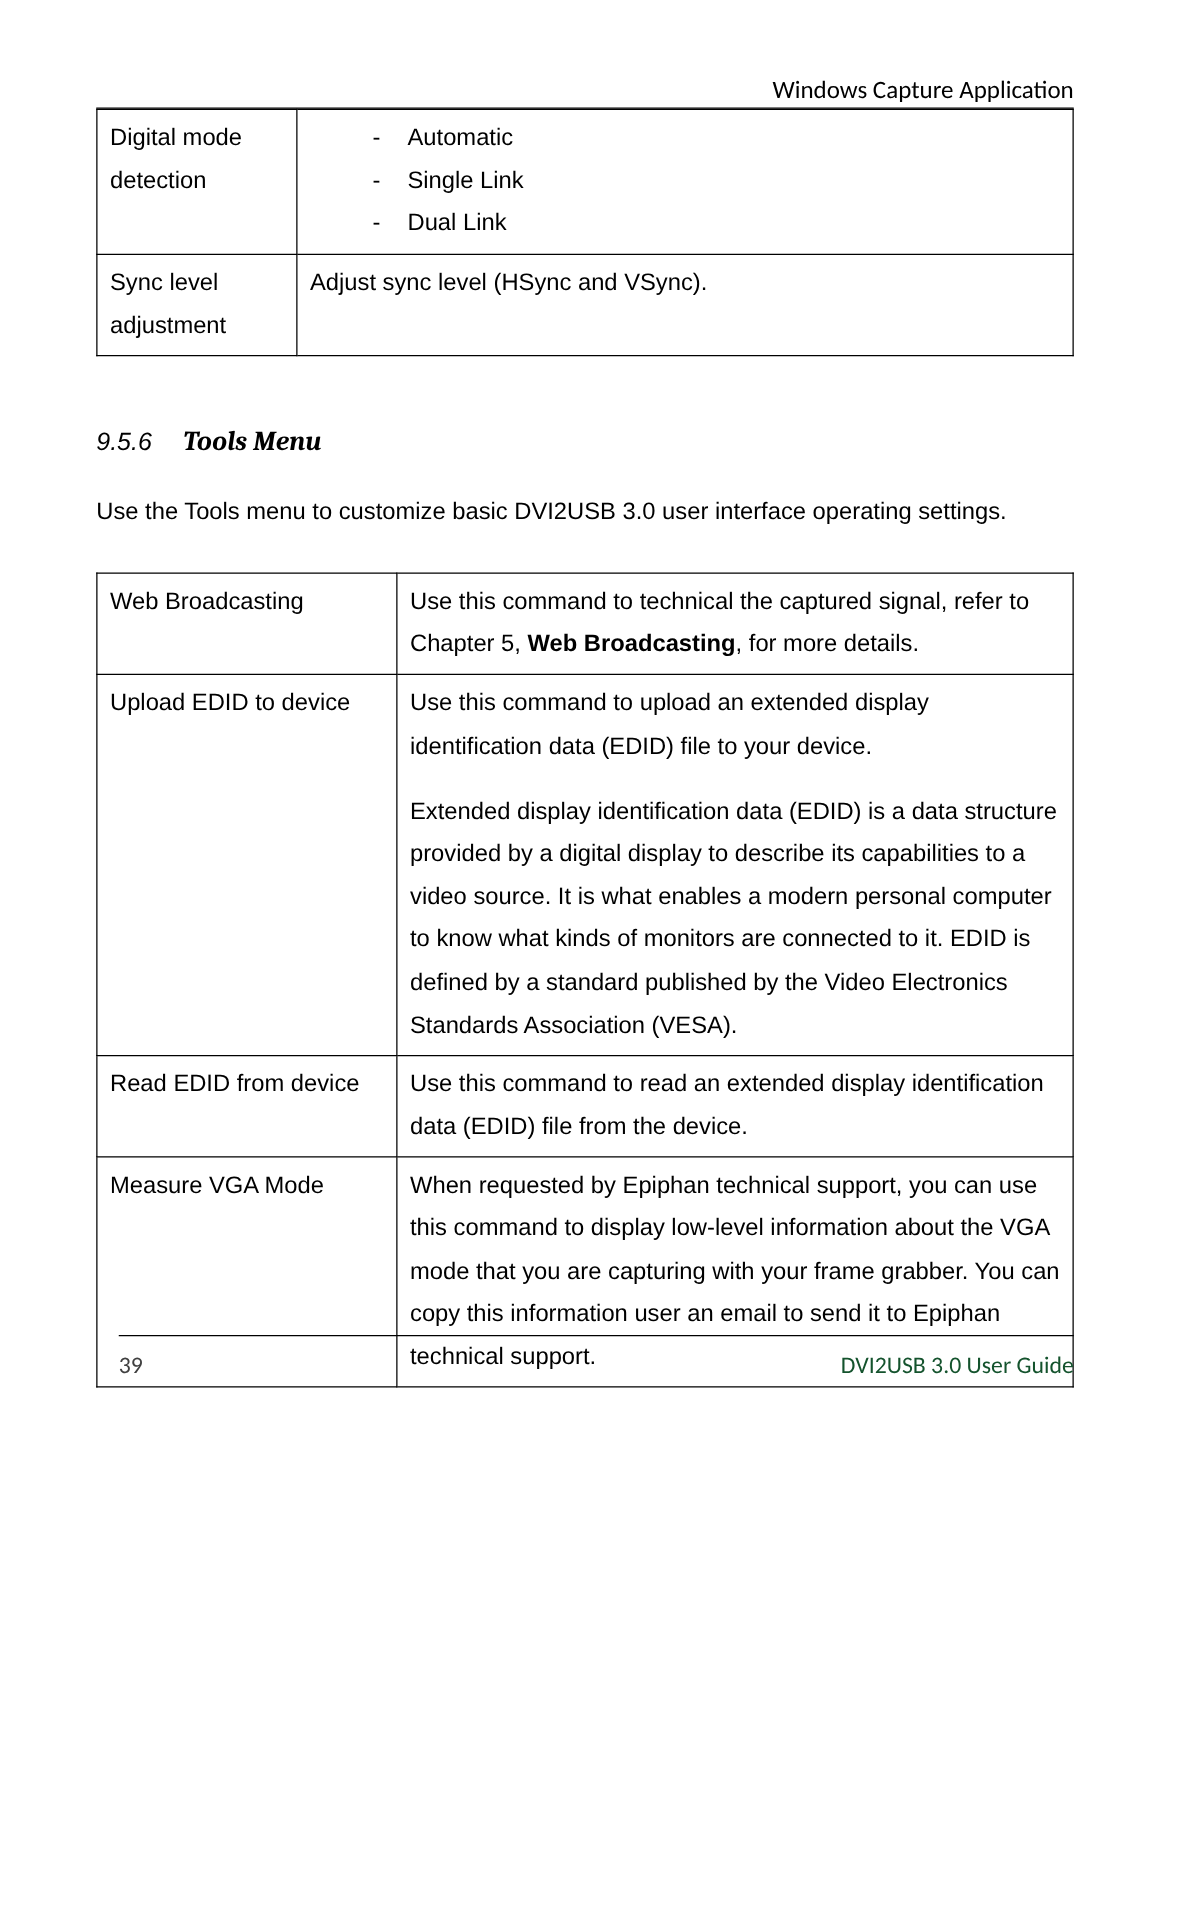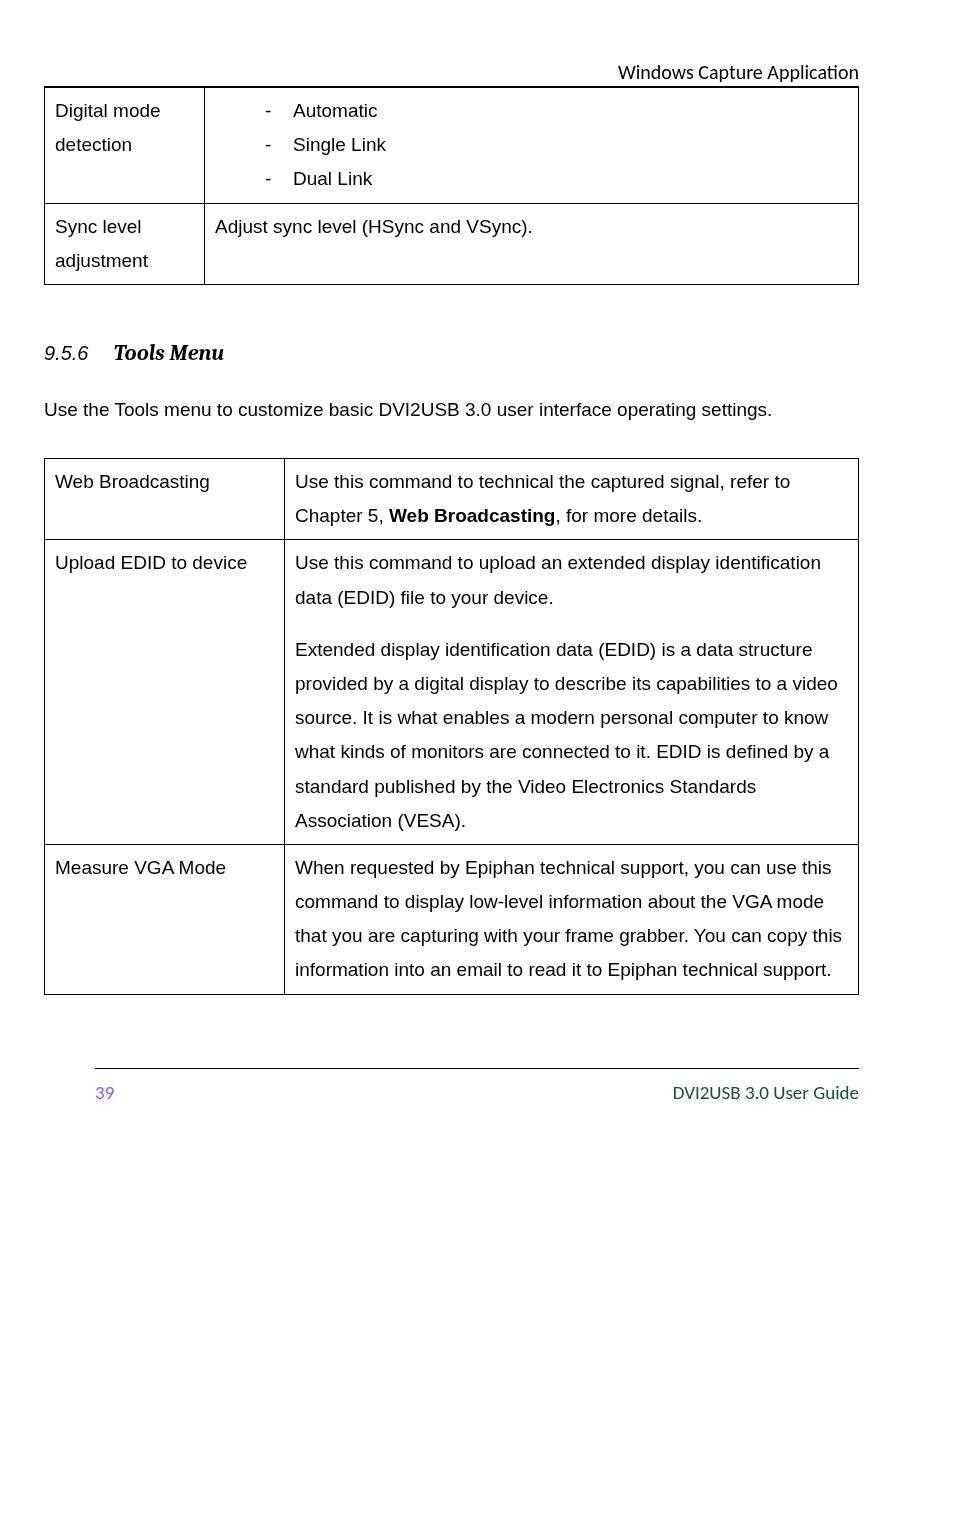--- a/index.html
+++ b/index.html
@@ -6,21 +6,21 @@
   html, body {
     width: 954px;
     height: 1535px;
     background: #ffffff;
     font-family: Arial, Helvetica, sans-serif;
     color: #000;
   }
   .page {
     width: 954px;
     height: 1149px;
-    padding: 60px 95px 40px 44px;
+    padding: 60px 95px 40px 77px;
     position: relative;
     display: flex;
     flex-direction: column;
   }
   .header-line {
     text-align: right;
     font-size: 20px;
     font-family: Calibri, Arial, sans-serif;
     border-bottom: 1.5px solid #000;
     padding-bottom: 2px;
@@ -63,21 +63,21 @@
     position: absolute;
     left: 95px;
     right: 95px;
     bottom: 45px;
     border-top: 1px solid #000;
     padding-top: 12px;
     display: flex;
     justify-content: space-between;
     font-family: Calibri, Arial, sans-serif;
   }
-  .footer .pagenum { color: #8b5cf6; font-size: 19px; }
+  .footer .pagenum { color: #404040; font-size: 19px; }
   .footer .guide   { color: #14532d; font-size: 19px; }
   .cell-para { margin-bottom: 0; }
   .cell-spacer { height: 18px; }
 </style>
 </head>
 <body>
 
 <div class="page">
 
   <div class="header-line">Windows Capture Application</div>
@@ -118,23 +118,29 @@
     </tr>
     <tr>
       <td>Upload EDID to device</td>
       <td>
         <div class="cell-para">Use this command to upload an extended display identification data (EDID) file to your device.</div>
         <div class="cell-spacer"></div>
         <div class="cell-para">Extended display identification data (EDID) is a data structure provided by a digital display to describe its capabilities to a video source. It is what enables a modern personal computer to know what kinds of monitors are connected to it. EDID is defined by a standard published by the Video Electronics Standards Association (VESA).</div>
       </td>
     </tr>
     <tr>
+      <td>Read EDID from device</td>
+      <td>
+        <span>Use this command to read an extended display identification data (EDID) file from the device.</span>
+      </td>
+    </tr>
+    <tr>
       <td>Measure VGA Mode</td>
       <td>
-        <span>When requested by Epiphan technical support, you can use this command to display low-level information about the VGA mode that you are capturing with your frame grabber. You can copy this information into an email to read it to Epiphan technical support.</span>
+        <span>When requested by Epiphan technical support, you can use this command to display low-level information about the VGA mode that you are capturing with your frame grabber. You can copy this information user an email to send it to Epiphan technical support.</span>
       </td>
     </tr>
   </tbody>
     </table>
 
   <div class="footer">
     <span class="pagenum">39</span>
     <span class="guide">DVI2USB 3.0  User Guide</span>
   </div>
 

